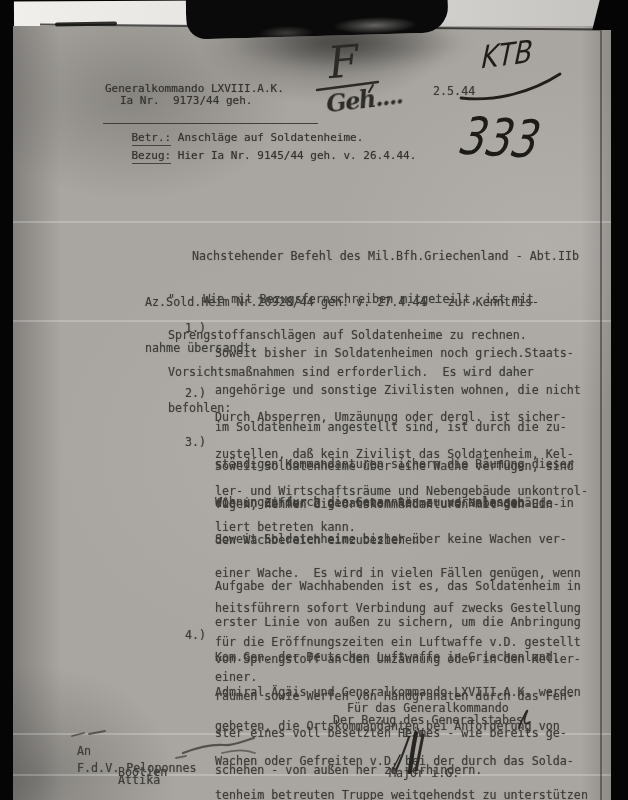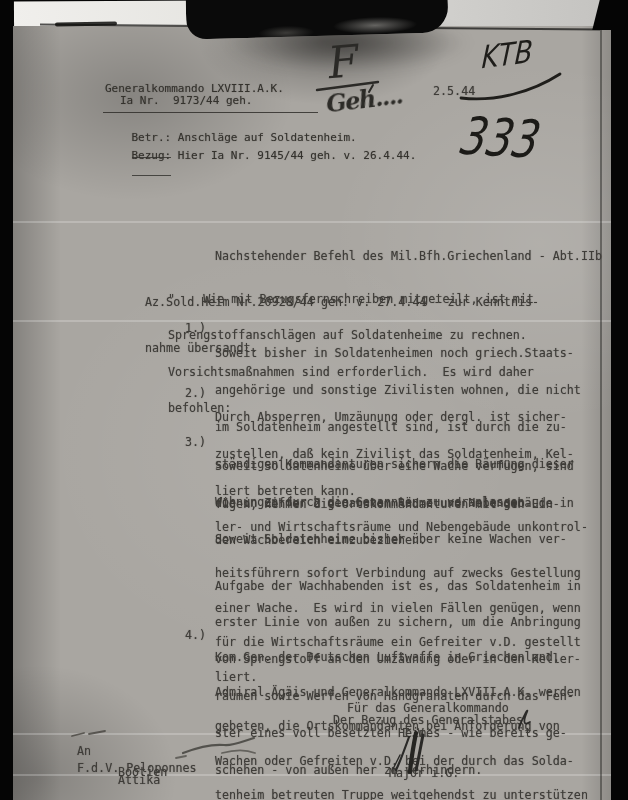--- a/index.html
+++ b/index.html
@@ -36,22 +36,22 @@
   .borderL{position:absolute;left:0;top:0;width:13px;height:800px;background:#050505;}
   .borderR{position:absolute;left:611px;top:0;width:17px;height:800px;background:#050505;}
   .cornerTR{position:absolute;left:596px;top:0;width:32px;height:30px;background:#050505;
     transform:skewX(-14deg);}
   .crease{position:absolute;left:13px;width:598px;height:2px;background:rgba(255,255,255,0.22);}
   .t{position:absolute;white-space:pre;color:#3e3c38;
      font:11.7px/12.3px "DejaVu Sans Mono",monospace;
      text-shadow:0 0 1px rgba(58,56,52,0.55);}
   .t div{white-space:pre;}
   .hdr{font-size:11px;color:#34322d;}
-  .u{border-bottom:1.5px solid rgba(48,46,42,0.8);padding-bottom:13px;text-align:center;}
-  .underfull{border-bottom:1.6px solid rgba(48,46,42,0.85);padding-bottom:5px;}
+  .u{border-bottom:1.5px solid rgba(48,46,42,0.8);padding-bottom:1px;text-align:center;}
+  .underfull{border-bottom:1.6px solid rgba(48,46,42,0.85);padding-bottom:16px;}
   .hand{position:absolute;color:#201f1c;font-family:"DejaVu Serif",serif;font-style:italic;}
   .hw-f{left:328px;top:36px;font-size:44px;transform:rotate(-5deg);color:#2b2a27;}
   .hw-ktb{left:477px;top:36px;font-size:31px;font-family:"DejaVu Sans",sans-serif;
     font-weight:500;transform:rotate(-7deg) skewX(-10deg) scaleX(0.85);color:#1e1d1a;}
   .hw-333{left:468px;top:106px;font-size:52px;font-family:"DejaVu Sans",sans-serif;
     transform:rotate(3deg) skewX(-8deg) scaleX(0.78);transform-origin:left top;color:#1c1b18;}
   .stamp{left:326px;top:85px;font-size:24px;font-weight:bold;letter-spacing:-1.5px;
     transform:rotate(-7deg);color:rgba(22,21,18,0.85);filter:blur(0.6px);}
   svg.overlay{position:absolute;left:0;top:0;pointer-events:none;}
 </style>
@@ -67,34 +67,34 @@
   <div class="crease" style="top:774px"></div>
   <div class="edgeline"></div>
   <div class="edgedash"></div>
   <div class="clipshadow"></div>
   <div class="clip"></div>
   <div class="rightline"></div>
 
   <div class="t hdr" style="left:105px;top:83px">Generalkommando LXVIII.A.K.</div>
   <div class="t hdr underfull" style="left:103px;top:95px;width:198px;padding-left:17px">Ia Nr.  9173/44 geh.</div>
   <div class="t hdr" style="left:105px;top:120px">
-    <span class="u">Betr.:</span><span> Anschläge auf Soldatenheim.</span>
+    <span class="u">Betr.:</span><span> Anschläge auf Soldatenheime.</span>
   </div>
   <div class="t hdr" style="left:105px;top:138px">
     <span class="u">Bezug:</span><span> Hier Ia Nr. 9145/44 geh. v. 26.4.44.</span>
   </div>
   <div class="t" style="left:433px;top:85px">2.5.44</div>
 
   <div class="hand hw-f">F</div>
   <div class="hand stamp">Geh....</div>
   <div class="hand hw-ktb">KTB</div>
   <div class="hand hw-333">333</div>
 
   <div class="t" style="left:145px;top:219px;line-height:15.2px">
-    <div style="margin-left:70px">Nachstehender Befehl des Mil.Bfh.Griechenland - Abt.IIb</div>
+    <div style="margin-left:47px">Nachstehender Befehl des Mil.Bfh.Griechenland - Abt.IIb</div>
     <div>Az.Sold.Heim Nr.20928/44 geh. v. 27.4.44 - zur Kenntnis-</div>
     <div>nahme übersandt.</div>
   </div>
 
   <div class="t" style="left:168px;top:269px;line-height:12.1px">
     <div>"    Wie mit Bezugsfernschreiben mitgeteilt, ist mit</div>
     <div>Sprengstoffanschlägen auf Soldatenheime zu rechnen.</div>
     <div>Vorsichtsmaßnahmen sind erforderlich.  Es wird daher</div>
     <div>befohlen:</div>
   </div>
@@ -108,41 +108,41 @@
       <div>ständigen Kommandanturen sichern die Räumung dieser</div>
       <div>Wohnungen durch die Genannten zu veranlassen.</div>
     </div>
   </div>
 
   <div>
     <div class="t" style="left:185px;top:387px">2.)</div>
     <div class="t" style="left:215px;top:387px;line-height:12.2px">
       <div>Durch Absperren, Umzäunung oder dergl. ist sicher-</div>
       <div>zustellen, daß kein Zivilist das Soldatenheim, Kel-</div>
+      <div>ler- und Wirtschaftsräume und Nebengebäude unkontrol-</div>
       <div>liert betreten kann.</div>
-      <div>ler- und Wirtschaftsräume und Nebengebäude unkontrol-</div>
     </div>
   </div>
 
   <div>
     <div class="t" style="left:185px;top:436px">3.)</div>
     <div class="t" style="left:215px;top:436px;line-height:12.2px">
       <div>Soweit Soldatenheime über eine Wache verfügen, sind</div>
       <div>die in Ziffer 2 genannten Räume und Nebengebäude in</div>
       <div>den Wachbereich einzubeziehen.</div>
     </div>
   </div>
 
   <div class="t" style="left:215px;top:476px;line-height:11.5px">
     <div>fügen, nehmen die Ortskommandanturen mit den Ein-</div>
     <div>Soweit Soldatenheime bisher über keine Wachen ver-</div>
+    <div>einer Wache.  Es wird in vielen Fällen genügen, wenn</div>
     <div>heitsführern sofort Verbindung auf zwecks Gestellung</div>
-    <div>einer Wache.  Es wird in vielen Fällen genügen, wenn</div>
-    <div>für die Wirtschaftsräume ein Gefreiter v.D. gestellt</div>
-    <div>liert.</div>
+    <div>für die Eröffnungszeiten ein Luftwaffe v.D. gestellt</div>
+    <div>einer.</div>
   </div>
 
   <div class="t" style="left:215px;top:555px;line-height:12.3px">
     <div>Aufgabe der Wachhabenden ist es, das Soldatenheim in</div>
     <div>erster Linie von außen zu sichern, um die Anbringung</div>
     <div>von Sprengstoff an den Umzäunung oder in den Keller-</div>
     <div>räumen sowie Werfen von Handgranaten durch das Fen-</div>
     <div>ster eines voll besetzten Heimes - wie bereits ge-</div>
     <div>schehen - von außen her zu verhindern.</div>
   </div>

